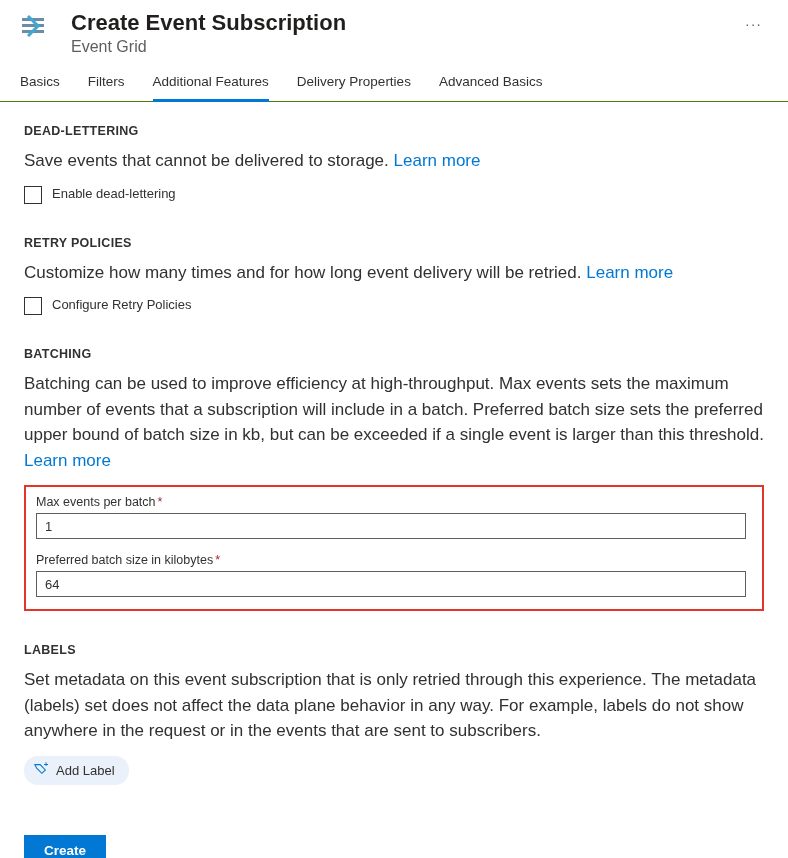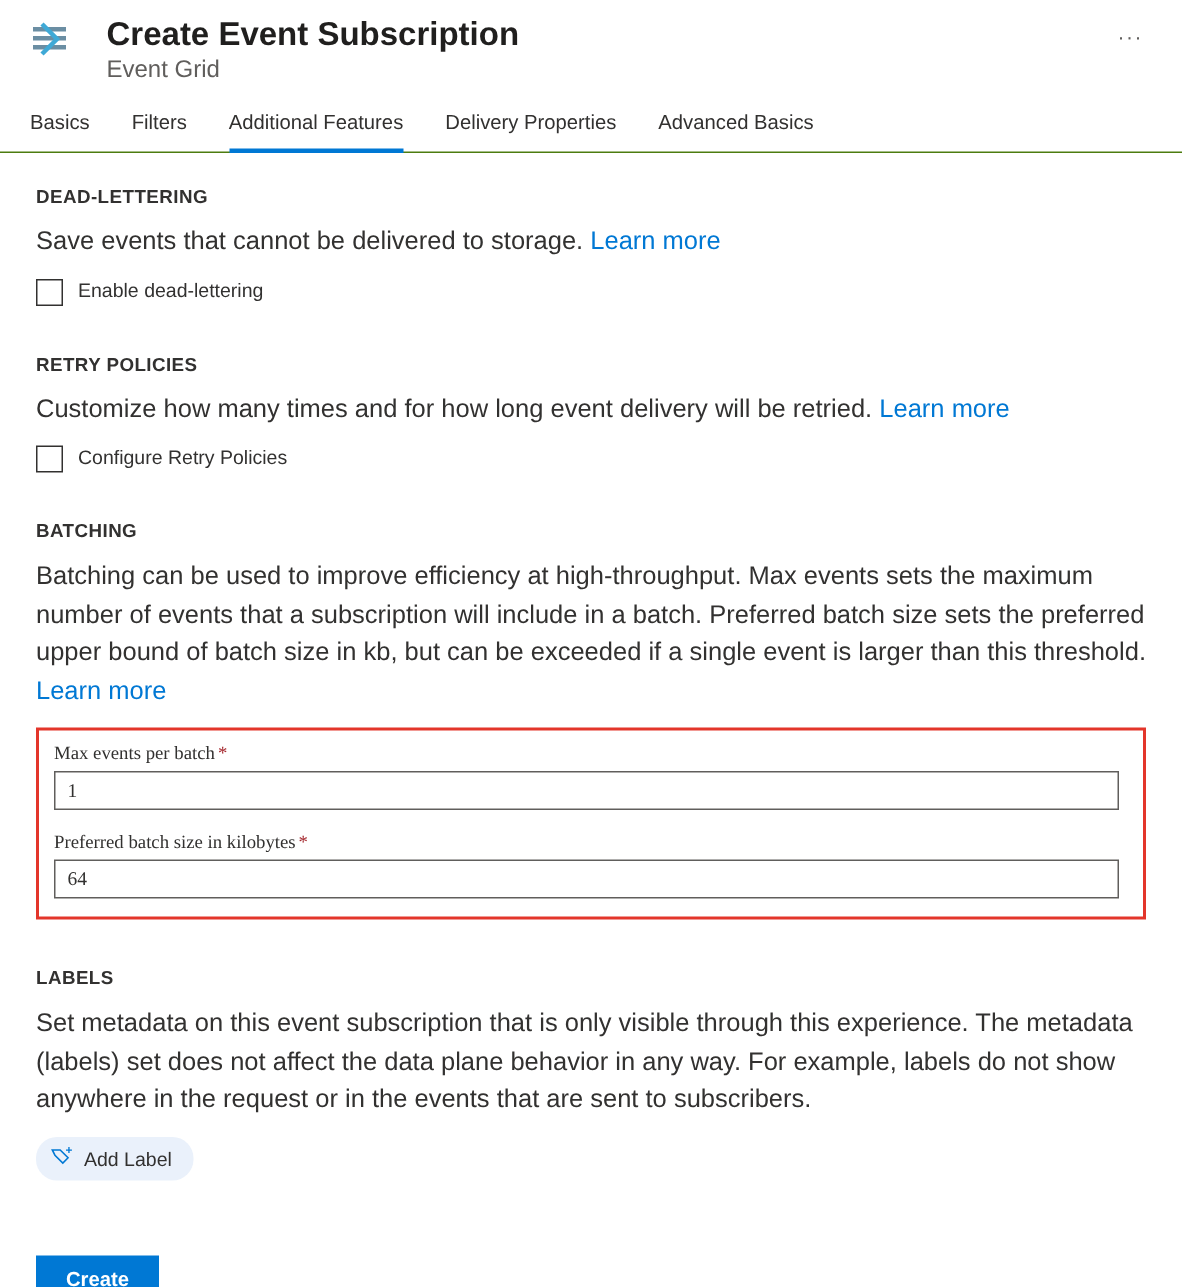--- a/index.html
+++ b/index.html
@@ -102,21 +102,20 @@
       height: 26px;
       border: 1px solid #605e5c;
       padding: 2px 8px;
       font-size: 13px;
       font-family: inherit;
       color: #323130;
     }
     .highlight-box {
       border: 2px solid #e3352a;
       padding: 8px 16px 12px 10px;
-      font-family: Liberation Serif, serif;
     }
     .add-label-btn {
       display: inline-flex;
       align-items: center;
       gap: 8px;
       background: #eaf1fb;
       border: none;
       border-radius: 14px;
       padding: 6px 14px 6px 10px;
       font-size: 13px;
@@ -211,21 +210,21 @@
         <label class="field-label">
           <span>Preferred batch size in kilobytes</span><span class="req">*</span>
         </label>
         <input class="text-input" type="text" value="64" style="">
       </div>
     </div>
   </div>
 
   <div class="section" style="margin-bottom:20px;margin-top:12px;">
     <div class="section-title">LABELS</div>
-    <div class="section-desc">Set metadata on this event subscription that is only visible through this experience. The metadata (labels) set does not affect the data plane behavior in any way. For example, labels do not show anywhere in the request or in the events that are sent to subscribers.</div>
+    <div class="section-desc">Set metadata on this event subscription that is only retried through this experience. The metadata (labels) set does not affect the data plane behavior in any way. For example, labels do not show anywhere in the request or in the events that are sent to subscribers.</div>
     <button class="add-label-btn">
       <span class="add-label-icon">
         <svg width="14" height="14" viewBox="0 0 16 16">
           <path d="M1 3 L7 3 L13 9 L9 13 L3 7 Z" fill="none" stroke="#0078d4" stroke-width="1.2"></path>
           <text x="11" y="6" font-size="9" fill="#0078d4" font-weight="bold">+</text>
         </svg>
       </span>
       <span>Add Label</span>
     </button>
   </div>

